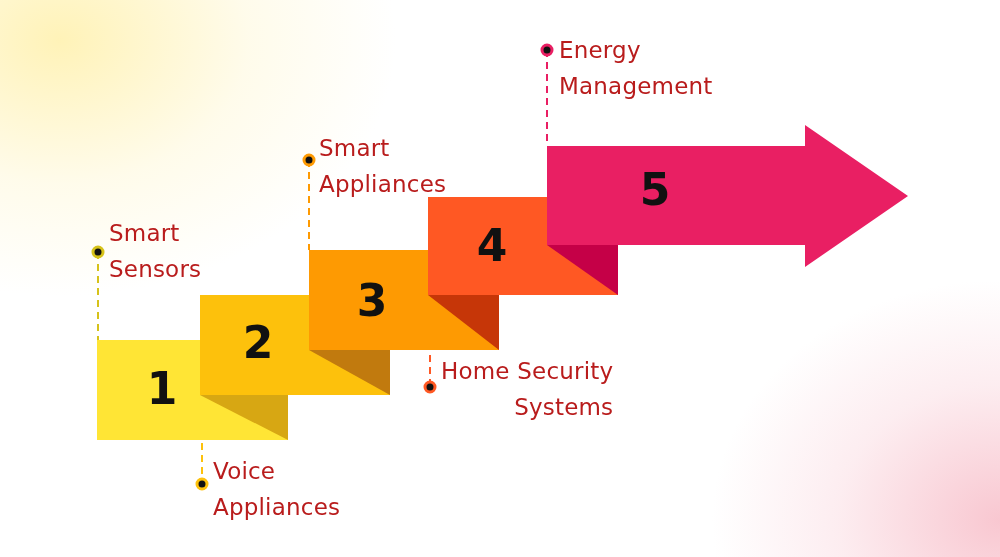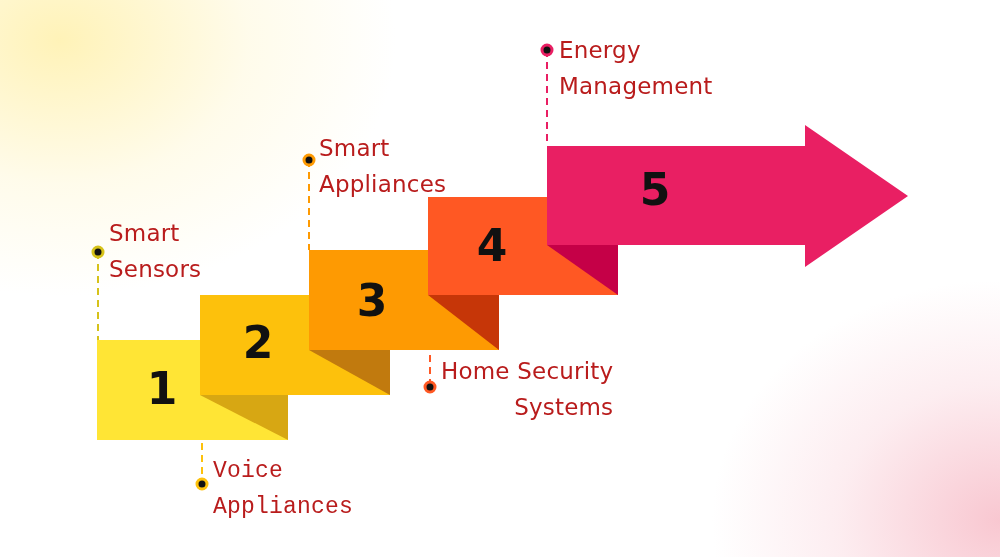--- a/index.html
+++ b/index.html
@@ -58,21 +58,21 @@
   <text class="num" x="258" y="358" text-anchor="middle">2</text>
   <text class="num" x="372" y="316" text-anchor="middle">3</text>
   <text class="num" x="492" y="261" text-anchor="middle">4</text>
   <text class="num" x="655" y="205" text-anchor="middle">5</text>
 </svg>
 
 <div class="label" style="left:109px;top:215px;">
   <div>Smart</div>
   <div>Sensors</div>
 </div>
-<div class="label" style="left:213px;top:453px;font-family:Liberation Mono, monospace;">
+<div class="label" style="left:213px;top:453px;">
   <div>Voice</div>
   <div>Appliances</div>
 </div>
 <div class="label" style="left:319px;top:130px;">
   <div>Smart</div>
   <div>Appliances</div>
 </div>
 <div class="label" style="left:441px;top:353px;text-align:right;">
   <div>Home Security</div>
   <div>Systems</div>

